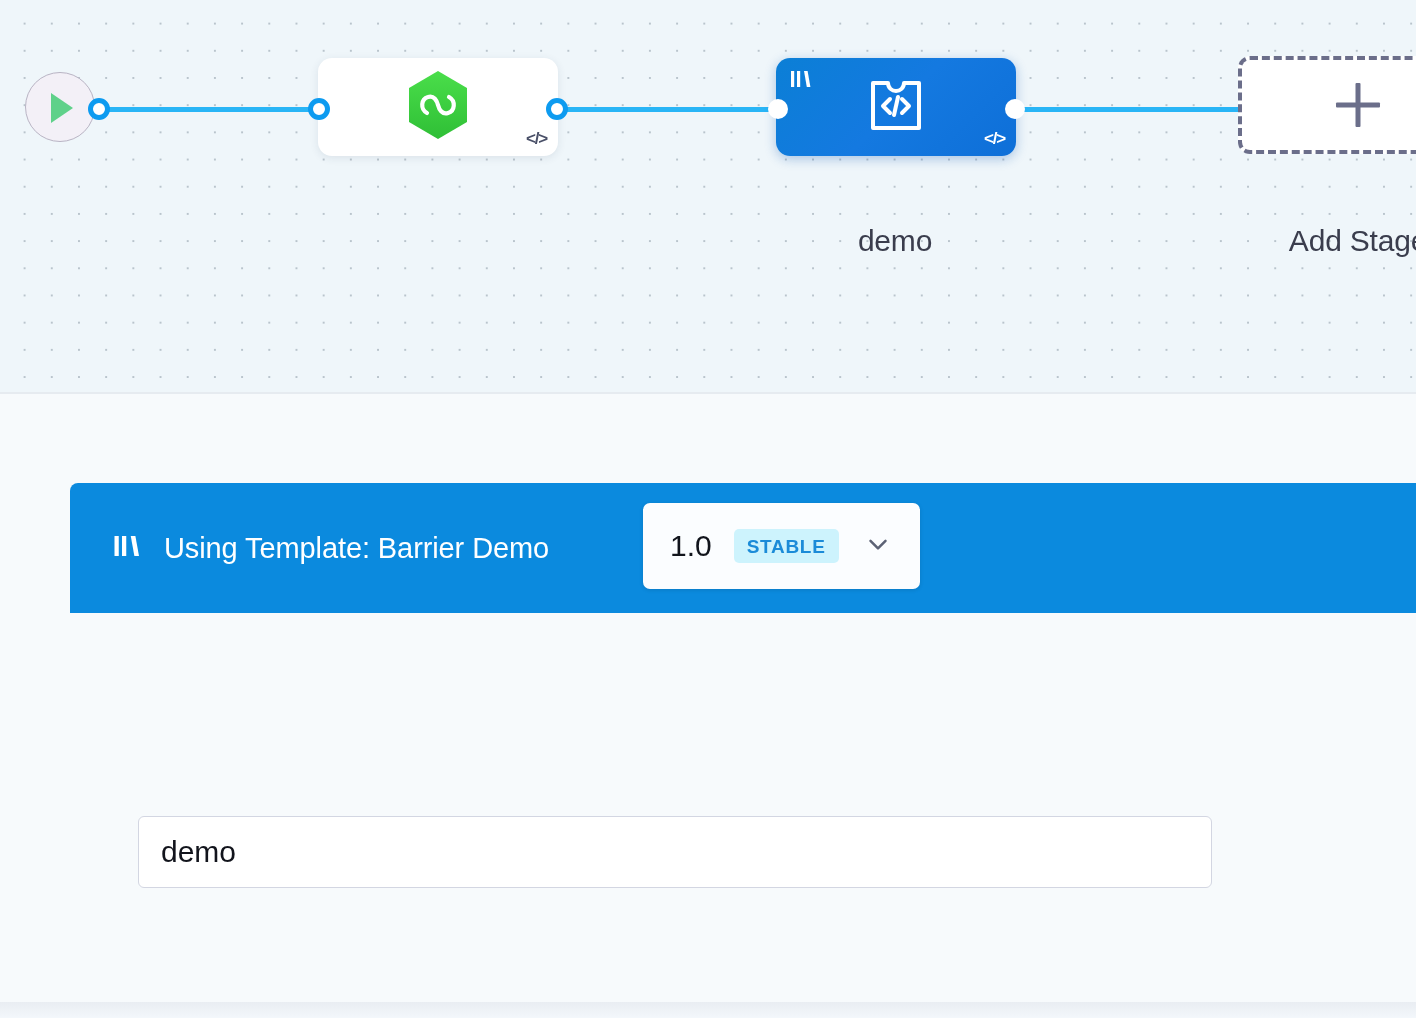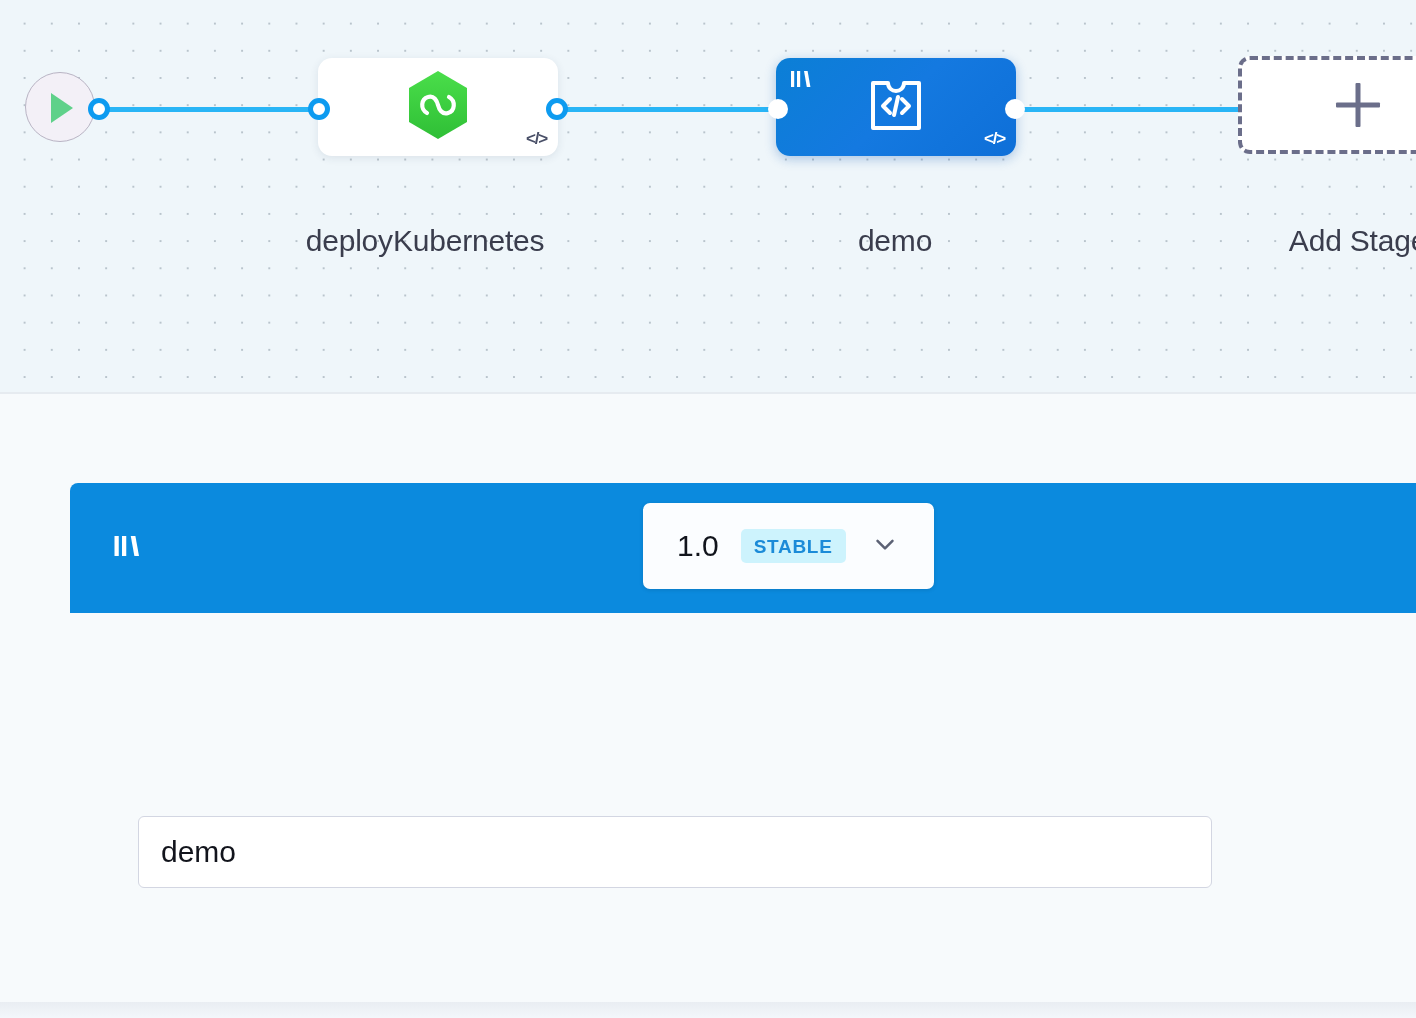--- a/index.html
+++ b/index.html
@@ -183,21 +183,21 @@
 
   .version-select {
     position: absolute;
     left: 573px;
     top: 20px;
     height: 86px;
     background: #fbfdff;
     border-radius: 7px;
     display: flex;
     align-items: center;
-    padding: 0 34px;
+    padding: 0 27px;
     box-sizing: border-box;
     box-shadow: 0 1px 4px rgba(0,0,0,0.12);
   }
   .version-select .vnum {
     font-size: 30px;
     color: #11141c;
     font-weight: normal;
   }
   .version-select .vbadge {
     margin-left: 22px;
@@ -281,21 +281,20 @@
           </linearGradient>
         </defs>
         <path d="M32 1 L61 18 L61 52 L32 69 L3 52 L3 18 Z" fill="url(#hexg)"></path>
         <path d="M21 43 C14 39 15 29 22 27 C28 25 31 31 32 35 C33 39 36 45 42 43 C49 41 50 31 43 27" fill="none" stroke="#ffffff" stroke-width="4.2" stroke-linecap="round"></path>
       </svg>
     </span>
     <span class="code-badge">&lt;/&gt;</span>
   </div>
   <div class="dot" style="left:308px;"></div>
   <div class="dot" style="left:546px;"></div>
-  <div class="node-label" style="left:280px;">deployKubernetes</div>
 
   <div class="node selected" style="left:776px; top:58px;">
     <span class="tpl-badge">
       <svg width="24" height="24" viewBox="0 0 24 24">
         <rect x="2" y="4" width="3.2" height="16" fill="#ffffff"></rect>
         <rect x="8" y="4" width="3.2" height="16" fill="#ffffff"></rect>
         <path d="M15 4 L18.6 4 L21.4 20 L17.8 20 Z" fill="#ffffff"></path>
       </svg>
     </span>
     <span class="puzzle-icon">
@@ -322,20 +321,21 @@
 <div class="lower">
 
   <div class="tpl-banner">
     <span>
       <svg width="30" height="30" viewBox="0 0 24 24">
         <rect x="2" y="4" width="3.4" height="16" fill="#ffffff"></rect>
         <rect x="8" y="4" width="3.4" height="16" fill="#ffffff"></rect>
         <path d="M15 4 L18.7 4 L21.6 20 L17.9 20 Z" fill="#ffffff"></path>
       </svg>
     </span>
+    <span class="tpl-text">Using Template: Barrier Demo</span>
 
     <div class="version-select">
       <span class="vnum">1.0</span>
       <span class="vbadge">STABLE</span>
       <span class="chev">
         <svg width="30" height="30" viewBox="0 0 24 24">
           <path d="M6 9.5 L12 15.5 L18 9.5" fill="none" stroke="#5c6275" stroke-width="2" stroke-linecap="round" stroke-linejoin="round"></path>
         </svg>
       </span>
     </div>

